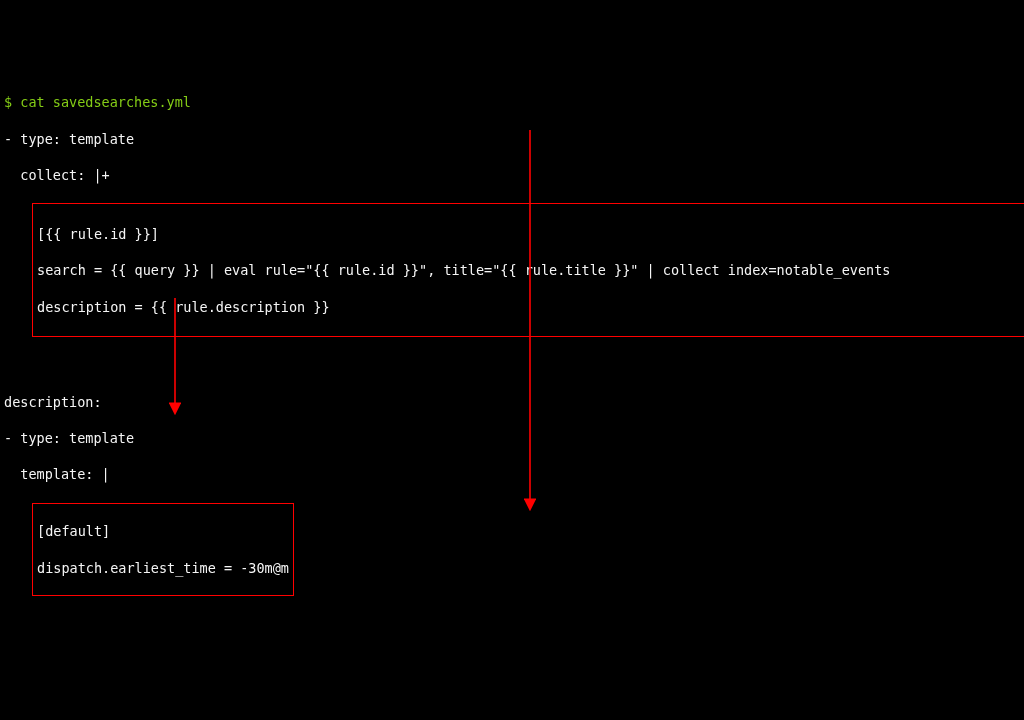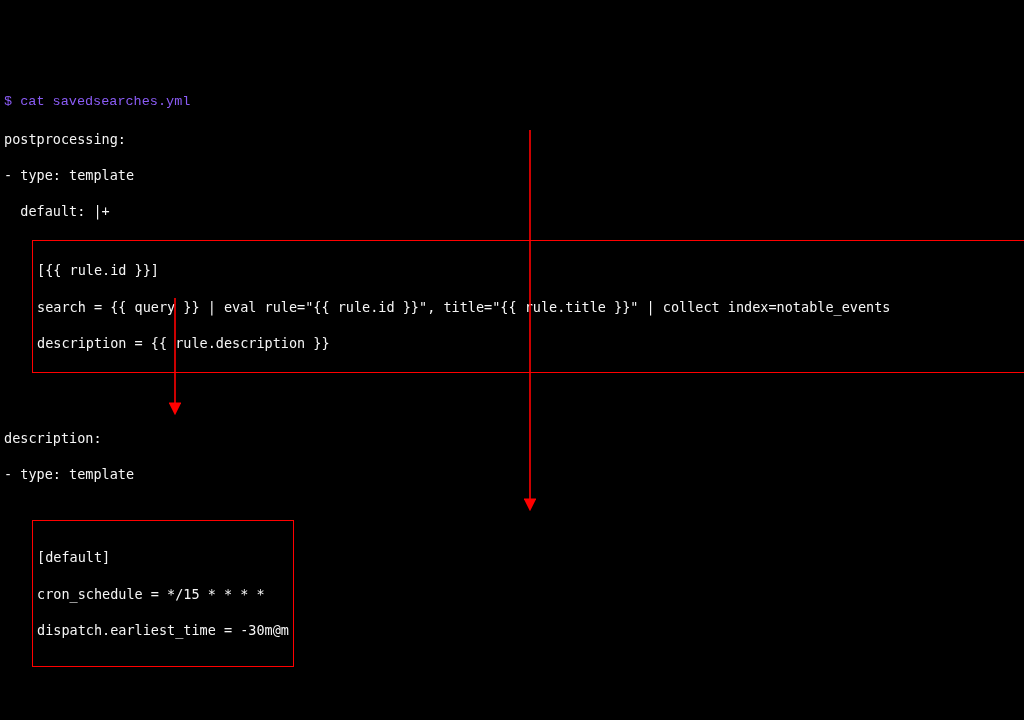--- a/index.html
+++ b/index.html
@@ -12,25 +12,25 @@
     width: 1024px;
     height: 720px;
     overflow: hidden;
     position: relative;
     white-space: pre;
   }
   .terminal {
     padding: 2px 4px;
     position: relative;
   }
-  .prompt { color: #8b5cf6; font-family: Liberation Mono, monospace; }
+  .prompt { color: #84cc16; }
   .redbox {
     border: 1.5px solid #ff0000;
-    padding: 9px 4px;
-    margin: 18px 0;
+    padding: 0 4px;
+    margin: 1px 0;
     display: inline-block;
   }
   .redbox-wide {
     border: 1.5px solid #ff0000;
     padding: 2px 4px;
     margin: 1px 0;
     width: 1012px;
   }
   svg.arrow {
     position: absolute;
@@ -40,34 +40,33 @@
   }
   .line { display: block; }
 </style>
 </head>
 <body>
 
 
 
 <div class="terminal">
 <span class="line prompt">$ cat savedsearches.yml</span>
-<span class="line">postprocessing:</span>
 <span class="line">- type: template</span>
-<span class="line">  default: |+</span>
+<span class="line">  collect: |+</span>
 <div class="redbox-wide" style="margin-left:28px; white-space:pre-wrap;">
 <span class="line">[{{ rule.id }}]</span>
 <span class="line">search = {{ query }} | eval rule="{{ rule.id }}", title="{{ rule.title }}" | collect index=notable_events</span>
 <span class="line">description = {{ rule.description }}</span>
 </div>
 <span class="line"> </span>
 <span class="line">description:</span>
 <span class="line">- type: template</span>
+<span class="line">  template: |</span>
 <div class="redbox" style="margin-left:28px;">
 <span class="line">[default]</span>
-<span class="line">cron_schedule = */15 * * * *</span>
 <span class="line">dispatch.earliest_time = -30m@m</span>
 </div>
 <span class="line"> </span>
 
 
 
 
 
 
 

